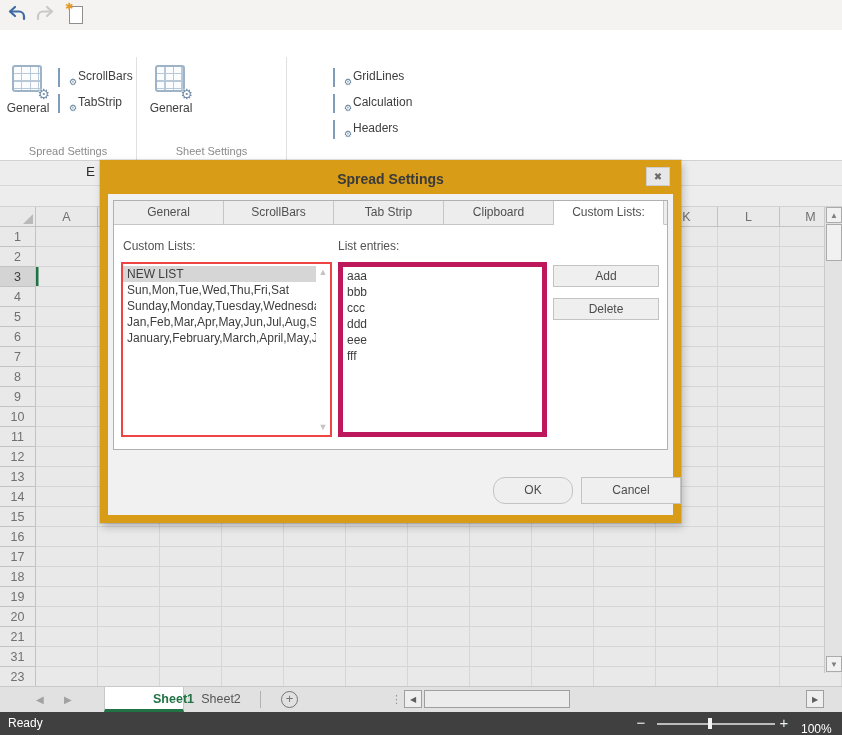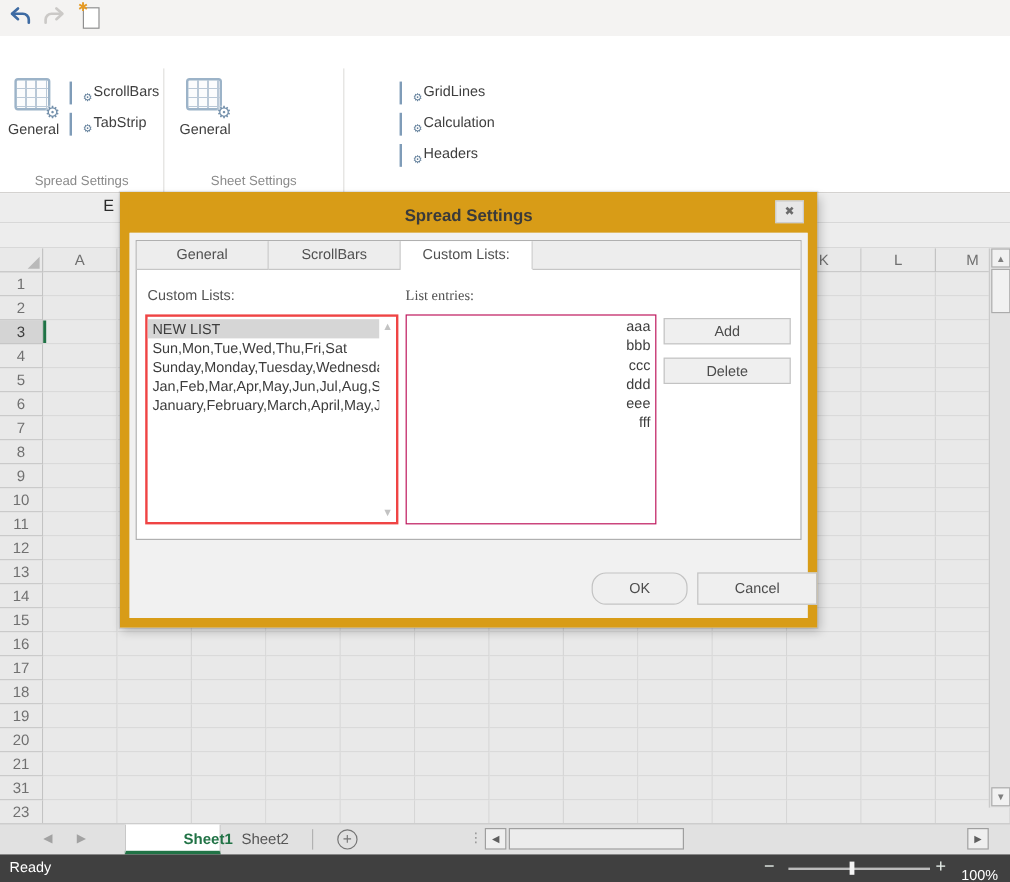--- a/index.html
+++ b/index.html
@@ -97,28 +97,28 @@
   .dlg-close { position:absolute; top:0; right:4px; width:24px; height:19px; background:#e7e7e7; border:1px solid #cdcdcd;
     color:#6b6b6b; font-size:10px; font-weight:bold; text-align:center; line-height:17px; cursor:pointer; }
   .dlg-body { position:absolute; left:0; top:26px; right:0; bottom:0; background:#f1f1f1; }
   .dlg-panel { position:absolute; left:5px; top:6px; width:555px; height:250px; background:#fff; border:1px solid #b0b0b0; }
   .dlg-tabs { display:flex; height:24px; }
   .dtab { width:110px; background:#ededed; border-right:1px solid #c6c6c6; border-bottom:1px solid #c6c6c6;
     font-size:12px; color:#505050; text-align:center; line-height:23px; cursor:pointer; white-space:nowrap; overflow:hidden; }
   .dtab.act { background:#fff; border-bottom-color:#fff; }
   .dtab-filler { flex:1; background:#ededed; border-bottom:1px solid #c6c6c6; }
   .fld-label { position:absolute; font-size:12px; color:#525252; }
-  .lbl-lists { left:9px; top:38px; } .lbl-entries { left:224px; top:38px;font-family:Liberation Serif, serif; }
+  .lbl-lists { left:9px; top:38px; } .lbl-entries { left:224px; top:38px; }
   .listbox { position:absolute; left:7px; top:61px; width:211px; height:175px; background:#fff; border:2px solid #ef4444; overflow:hidden; padding-top:2px; }
   .lbi { height:16px; line-height:16px; font-size:12px; color:#3d3d3d; padding-left:4px; white-space:nowrap; overflow:hidden; width:196px; cursor:pointer; }
   .lbi.sel { background:#d6d6d6; }
   .lb-scroll { position:absolute; right:0; top:0; bottom:0; width:14px; background:#fff; }
   .lb-arr { position:absolute; left:0; width:14px; text-align:center; font-size:9px; color:#c3c3c3; cursor:pointer; }
   .lb-up { top:3px; } .lb-down { bottom:3px; }
-  .entriesbox { position:absolute; left:224px; top:61px; width:209px; height:175px; background:#fff; border:1px solid #be185d; cursor:text;text-align:right; }
+  .entriesbox { position:absolute; left:224px; top:61px; width:209px; height:175px; background:#fff; border:5px solid #be185d; cursor:text; }
   .entriestext { white-space:pre; font-size:12px; line-height:16px; color:#3d3d3d; padding:1px 4px; }
   .btn { position:absolute; background:#efefef; border:1px solid #c3c3c3; font-size:12px; color:#4c4c4c;
     text-align:center; cursor:pointer; font-family:inherit; }
   .btn-add { left:439px; top:64px; width:106px; height:22px; line-height:20px; }
   .btn-del { left:439px; top:97px; width:106px; height:22px; line-height:20px; }
   .btn-ok { left:385px; top:283px; width:80px; height:27px; line-height:25px;border-radius:12px; }
   .btn-cancel { left:473px; top:283px; width:100px; height:27px; line-height:25px; }
 </style>
 </head>
 <body>
@@ -568,20 +568,22 @@
   <div class="dialog">
     <div class="dlg-titlebar">
       <div class="dlg-title">Spread Settings</div>
       <div class="dlg-close"><span>✖</span></div>
     </div>
     <div class="dlg-body">
       <div class="dlg-panel">
         <div class="dlg-tabs" id="dialogTabs">
             <div class="dtab">General</div>
             <div class="dtab">ScrollBars</div>
+            <div class="dtab">Tab Strip</div>
+            <div class="dtab">Clipboard</div>
             <div class="dtab act">Custom Lists:</div>
             <div class="dtab-filler"></div>
           </div>
         <div class="fld-label lbl-lists">Custom Lists:</div>
         <div class="fld-label lbl-entries">List entries:</div>
         <div class="listbox" id="customLists">
           <div class="lbi sel">NEW LIST</div>
             <div class="lbi">Sun,Mon,Tue,Wed,Thu,Fri,Sat</div>
             <div class="lbi">Sunday,Monday,Tuesday,Wednesday,Thursday,Friday,Saturday</div>
             <div class="lbi">Jan,Feb,Mar,Apr,May,Jun,Jul,Aug,Sep,Oct,Nov,Dec</div>

